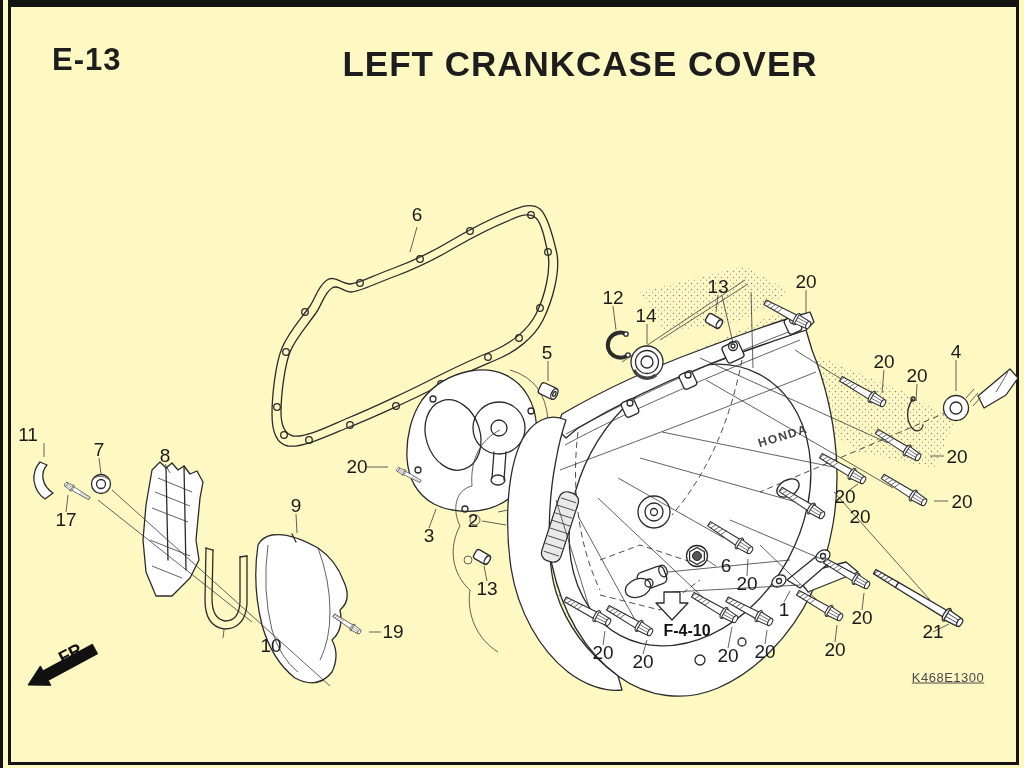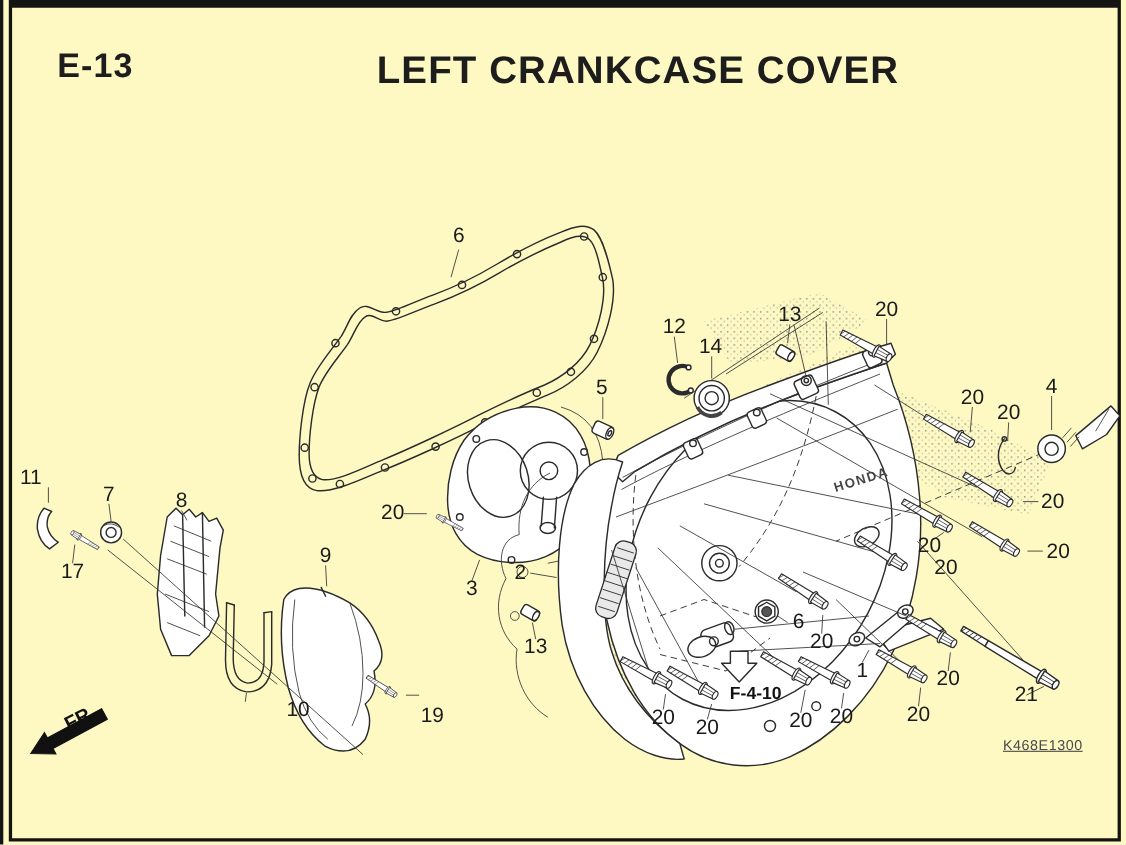--- a/index.html
+++ b/index.html
@@ -312,21 +312,21 @@
       <span class="callout" style="left: 165px; top: 456px;">8</span>
       <span class="callout" style="left: 66px; top: 520px;">17</span>
       <span class="callout" style="left: 296px; top: 506px;">9</span>
       <span class="callout" style="left: 473px; top: 521px;">2</span>
       <span class="callout" style="left: 429px; top: 536px;">3</span>
       <span class="callout" style="left: 487px; top: 589px;">13</span>
       <span class="callout" style="left: 726px; top: 566px;">6</span>
       <span class="callout" style="left: 747px; top: 584px;">20</span>
       <span class="callout" style="left: 784px; top: 610px;">1</span>
       <span class="callout" style="left: 223px; top: 646px; margin-left: 48px;">10</span>
-      <span class="callout" style="left: 393px; top: 632px; margin-top: 19px;">19</span>
+      <span class="callout" style="left: 393px; top: 632px;">19</span>
       <span class="callout" style="left: 603px; top: 653px;">20</span>
       <span class="callout" style="left: 643px; top: 662px;">20</span>
       <span class="callout" style="left: 728px; top: 656px;">20</span>
       <span class="callout" style="left: 765px; top: 652px;">20</span>
       <span class="callout" style="left: 862px; top: 618px;">20</span>
       <span class="callout" style="left: 835px; top: 650px;">20</span>
       <span class="callout" style="left: 933px; top: 632px; text-align: center;">21</span>
     </div>
 
   <span class="ref-label">F-4-10</span>

